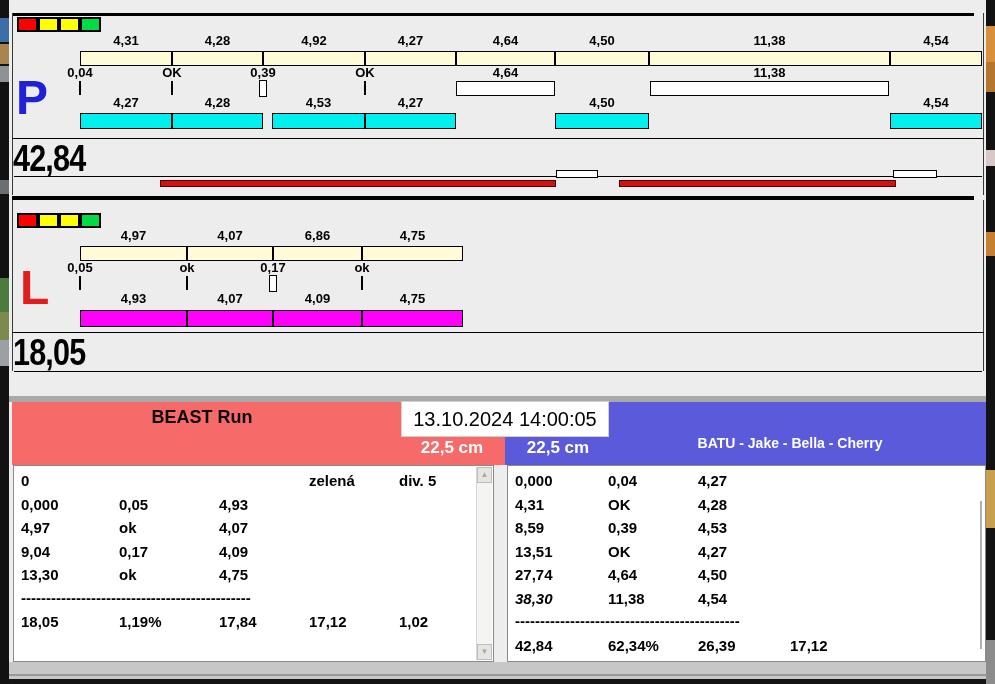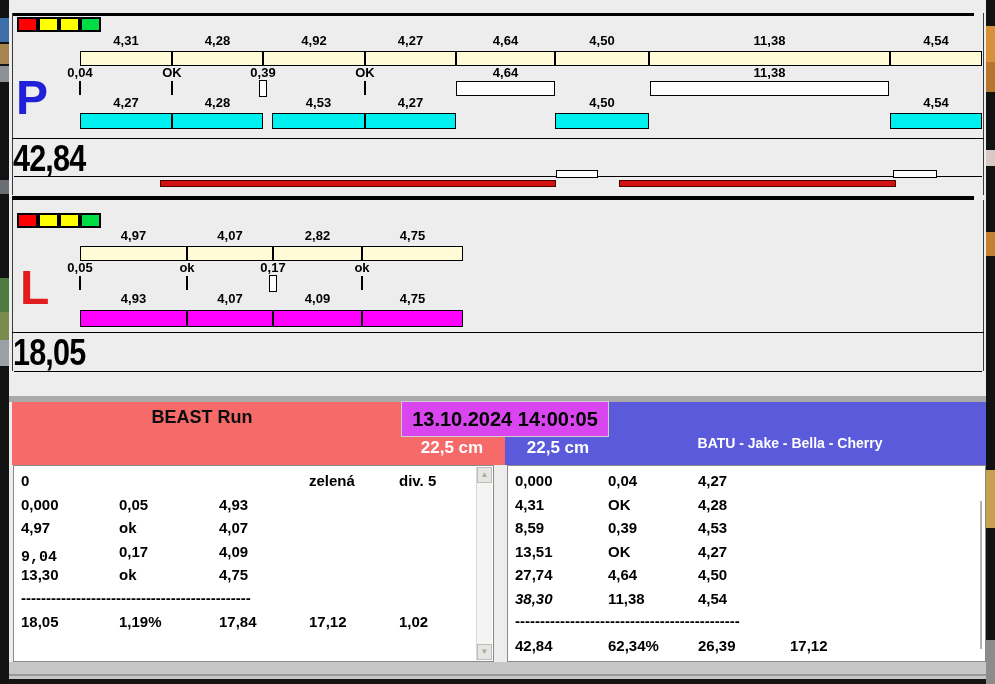--- a/index.html
+++ b/index.html
@@ -28,22 +28,22 @@
              transform:scaleX(.85);transform-origin:0 0;letter-spacing:-1px;}
   .hline{position:absolute;height:1px;background:#000;}
   .runbar-red{position:absolute;height:7px;background:#D01212;border:1px solid #4d0000;box-sizing:border-box;}
   .runbar-white{position:absolute;height:8px;background:#fff;border:1px solid #000;box-sizing:border-box;}
   
   #divider{position:absolute;left:9px;top:396px;width:977px;height:6px;background:#A9A9A9;}
   .team-head{position:absolute;top:402px;height:63px;}
   .team-name{position:absolute;font-size:18px;font-weight:bold;color:#0d0d0d;text-align:center;white-space:nowrap;}
   .team-dogs{position:absolute;font-size:14px;font-weight:bold;color:#fff;text-align:center;white-space:nowrap;}
   .size-lab{position:absolute;top:438px;width:106px;font-size:17px;font-weight:bold;color:#fff;text-align:center;}
-  #date-box{position:absolute;left:401px;top:401px;width:206px;height:34px;background:#d946ef;border:1px solid #cfcfcf;
-            font-size:20px;font-weight:700;color:#000;text-align:center;line-height:34px;}
+  #date-box{position:absolute;left:401px;top:401px;width:206px;height:34px;background:#ffffff;border:1px solid #cfcfcf;
+            font-size:20px;font-weight:400;color:#000;text-align:center;line-height:34px;}
   .listbox{position:absolute;top:465px;height:197px;background:#fff;border:1px solid #8a8a8a;box-sizing:border-box;overflow:hidden;}
   .cell{position:absolute;font-size:15px;font-weight:bold;color:#000;white-space:nowrap;height:20px;line-height:20px;}
   .dashrow{position:absolute;font-size:15px;font-weight:bold;color:#000;white-space:nowrap;letter-spacing:0;}
   .sb{position:absolute;right:1px;top:1px;bottom:1px;width:15px;background:#F4F4F2;border-left:1px solid #d8d8d8;}
   .sb-btn{position:absolute;left:0;width:15px;height:16px;background:#E7E5E0;border:1px solid #bdbdbd;box-sizing:border-box;
           color:#A8A8A8;font-size:8px;text-align:center;line-height:14px;}
   .thinbar{position:absolute;width:2px;background:#B2B2B2;}
   #bottom-frame{position:absolute;left:9px;top:662px;width:977px;height:17px;background:#C7C7C7;}
   #bottom-frame .inner{position:absolute;left:0;top:12px;width:100%;height:2px;background:#989898;}
 </style>
@@ -113,21 +113,21 @@
         <div class="cell" style="left: 7px; top: 0px;">0,000</div>
         <div class="cell" style="left: 105px; top: 0px;">0,05</div>
         <div class="cell" style="left: 205px; top: 0px;">4,93</div>
       </div>
       <div class="abs" style="left: 0px; top: 52px; width: 100%; height: 22px;">
         <div class="cell" style="left: 7px; top: 0px;">4,97</div>
         <div class="cell" style="left: 105px; top: 0px;">ok</div>
         <div class="cell" style="left: 205px; top: 0px;">4,07</div>
       </div>
       <div class="abs" style="left: 0px; top: 75.5px; width: 100%; height: 22px;">
-        <div class="cell" style="left: 7px; top: 6px; font-family: Liberation Mono, monospace;">9,04</div>
+        <div class="cell" style="left: 7px; top: 0px;">9,04</div>
         <div class="cell" style="left: 105px; top: 0px;">0,17</div>
         <div class="cell" style="left: 205px; top: 0px;">4,09</div>
       </div>
       <div class="abs" style="left: 0px; top: 99px; width: 100%; height: 22px;">
         <div class="cell" style="left: 7px; top: 0px;">13,30</div>
         <div class="cell" style="left: 105px; top: 0px;">ok</div>
         <div class="cell" style="left: 205px; top: 0px;">4,75</div>
       </div>
       <div class="dashrow" style="left: 7px; top: 122.5px;">----------------------------------------------</div>
       <div class="abs" style="left: 0px; top: 146px; width: 100%; height: 22px;">
@@ -232,21 +232,21 @@
     <div class="runbar-red" style="left: 619px; width: 277px; top: 180px;"></div>
     <div class="runbar-white" style="left: 893px; width: 44px; top: 170px;"></div>
     <div class="light" style="left: 17px; top: 213px; background: rgb(255, 0, 0);"></div>
     <div class="light" style="left: 38px; top: 213px; background: rgb(255, 255, 0);"></div>
     <div class="light" style="left: 59px; top: 213px; background: rgb(255, 255, 0);"></div>
     <div class="light" style="left: 80px; top: 213px; background: rgb(0, 221, 68);"></div>
     <div class="lab" style="left: 80px; width: 107px; top: 229px;">4,97</div>
     <div class="bar" style="left: 80px; top: 246px; width: 107px; height: 15px; background: rgb(255, 251, 214);"></div>
     <div class="lab" style="left: 187px; width: 86px; top: 229px;">4,07</div>
     <div class="bar" style="left: 187px; top: 246px; width: 86px; height: 15px; background: rgb(255, 251, 214);"></div>
-    <div class="lab" style="left: 273px; width: 89px; top: 229px;">2,82</div>
+    <div class="lab" style="left: 273px; width: 89px; top: 229px;">6,86</div>
     <div class="bar" style="left: 273px; top: 246px; width: 89px; height: 15px; background: rgb(255, 251, 214);"></div>
     <div class="lab" style="left: 362px; width: 101px; top: 229px;">4,75</div>
     <div class="bar" style="left: 362px; top: 246px; width: 101px; height: 15px; background: rgb(255, 251, 214);"></div>
     <div class="lab" style="left: 40px; width: 80px; top: 261px;">0,05</div>
     <div class="tick" style="left: 79px; top: 276px;"></div>
     <div class="lab" style="left: 147px; width: 80px; top: 261px;">ok</div>
     <div class="tick" style="left: 186px; top: 276px;"></div>
     <div class="lab" style="left: 233px; width: 80px; top: 261px;">0,17</div>
     <div class="faultbox" style="left: 269px; top: 275px;"></div>
     <div class="lab" style="left: 322px; width: 80px; top: 261px;">ok</div>

